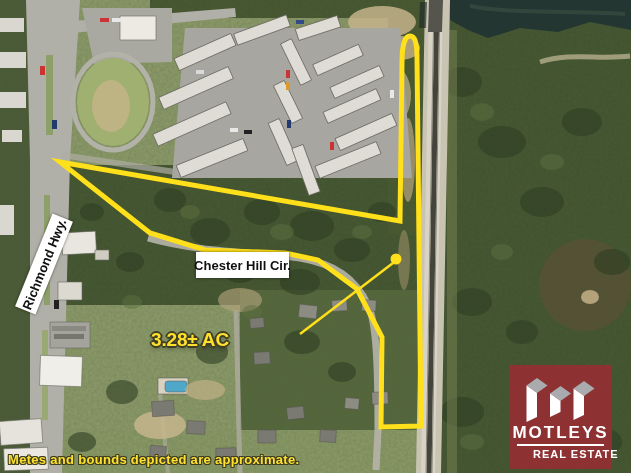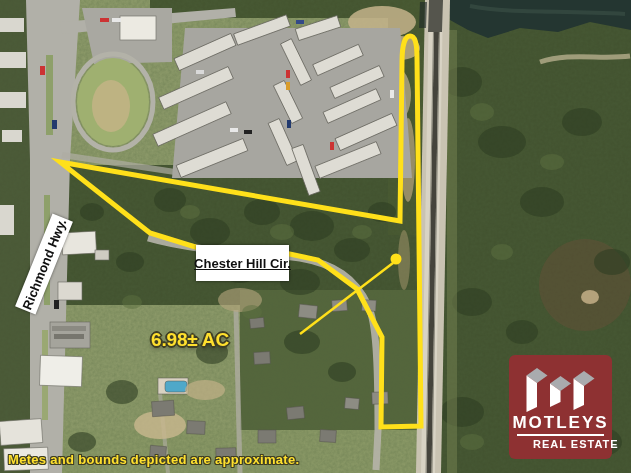--- a/index.html
+++ b/index.html
@@ -9,43 +9,43 @@
     background:#8f9c6b;
   }
   svg.aerial{position:absolute;left:0;top:0;}
   .overlay-label{
     position:absolute;display:flex;align-items:center;justify-content:center;
     background:var(--c-label_bg,#fff);color:var(--c-label_text,#101010);
     font-weight:bold;font-size:13px;white-space:nowrap;
     box-shadow:0 0 3px rgba(0,0,0,.55);
   }
   .richmond{left:-6px;top:253px;width:100px;height:22px;transform:rotate(-68deg);}
-  .chester{left:196px;top:245px;width:93px;height:36px;text-decoration:underline;}
+  .chester{left:196px;top:252px;width:93px;height:26px;}
   .property-label{
     position:absolute;left:70px;top:327px;width:240px;text-align:center;
     font-weight:bold;font-size:19px;line-height:25px;letter-spacing:-0.2px;
     color:var(--c-annotation,#ffe02e);
     text-shadow:-2px 0 0 var(--c-annotation_outline,#3f3f24),2px 0 0 var(--c-annotation_outline,#3f3f24),
       0 -2px 0 var(--c-annotation_outline,#3f3f24),0 2px 0 var(--c-annotation_outline,#3f3f24),
       -1px -1px 0 var(--c-annotation_outline,#3f3f24),1px 1px 0 var(--c-annotation_outline,#3f3f24),
       1px -1px 0 var(--c-annotation_outline,#3f3f24),-1px 1px 0 var(--c-annotation_outline,#3f3f24),
       0 3px 4px rgba(0,0,0,.45);
   }
   .disclaimer{
     position:absolute;left:8px;top:452px;
     font-weight:bold;font-size:13px;letter-spacing:.3px;
     color:var(--c-annotation,#ffe02e);
     text-shadow:-1px 0 0 var(--c-annotation_outline,#3f3f24),1px 0 0 var(--c-annotation_outline,#3f3f24),
       0 -1px 0 var(--c-annotation_outline,#3f3f24),0 1px 0 var(--c-annotation_outline,#3f3f24),
       -1px -1px 0 var(--c-annotation_outline,#3f3f24),1px 1px 0 var(--c-annotation_outline,#3f3f24),
       1px -1px 0 var(--c-annotation_outline,#3f3f24),-1px 1px 0 var(--c-annotation_outline,#3f3f24);
   }
   .logo{
-    position:absolute;left:509px;top:355px;width:103px;height:104px;
-    background:var(--c-logo_bg,#8e3132);border-radius:6px;
+    position:absolute;left:509px;top:365px;width:103px;height:104px;
+    background:var(--c-logo_bg,#8e3132);border-radius:0;
   }
   .logo .mark{position:absolute;left:0;top:4px;}
   .logo .name{
     position:absolute;left:0;top:59px;width:100%;text-align:center;
     color:var(--c-logo_text,#fff);font-weight:bold;font-size:17px;letter-spacing:2px;line-height:17px;
   }
   .logo .divider{position:absolute;left:8px;top:79px;width:87px;height:2px;background:var(--c-logo_text,#fff);}
   .logo .subtitle{
     position:absolute;left:0;top:83px;width:100%;
     color:var(--c-logo_text,#fff);font-weight:bold;font-size:11px;letter-spacing:1px;line-height:12px;padding-left:24px;
@@ -266,21 +266,21 @@
 
   <div class="overlay-label richmond">
     <span>Richmond Hwy.</span>
   </div>
 
   <div class="overlay-label chester">
     <span>Chester Hill Cir.</span>
   </div>
 
   <div class="property-label">
-    <div>6.98± AC</div>
+    <div>3.28± AC</div>
   </div>
 
   <div class="disclaimer">Metes and bounds depicted are approximate.</div>
 
   <div class="logo">
     <svg class="mark" width="103" height="58" viewBox="0 0 103 58">
       <g>
         <polygon points="17.5,16.5 28,9 38.5,16.5 28,24" style="fill:var(--c-logo_mark_top,#A9ABAE)"></polygon>
         <polygon points="17.5,16.5 28,24 28,48 17.5,53" style="fill:var(--c-logo_text,#fff)"></polygon>
         <polygon points="41,24.5 51.5,17 62,24.5 51.5,32" style="fill:var(--c-logo_mark_top,#A9ABAE)"></polygon>

